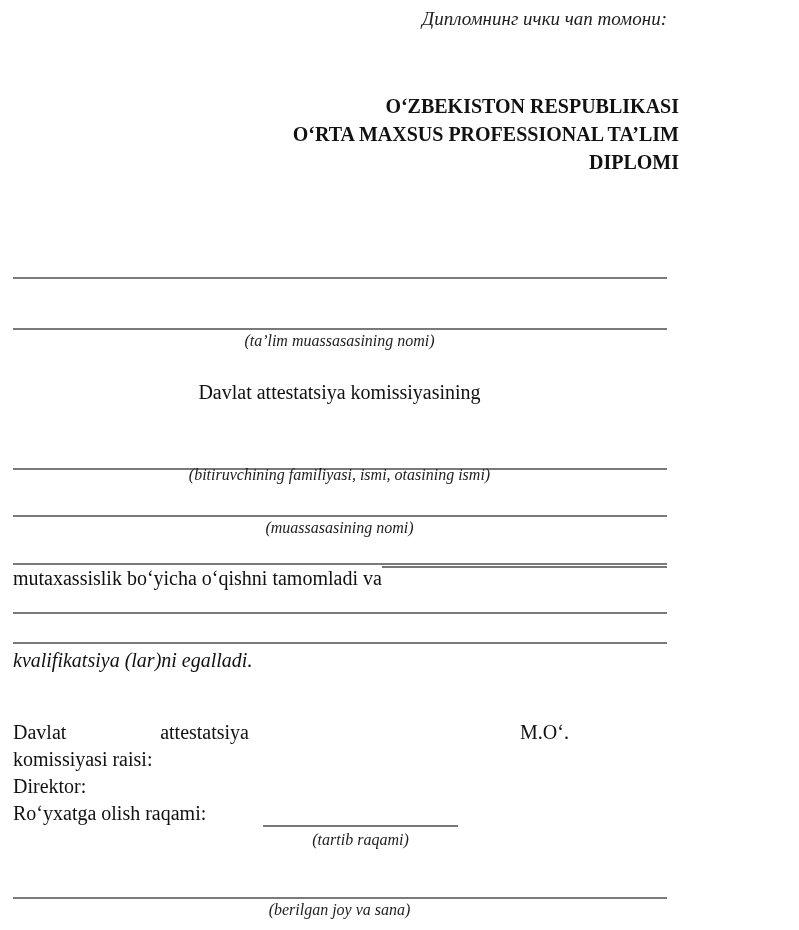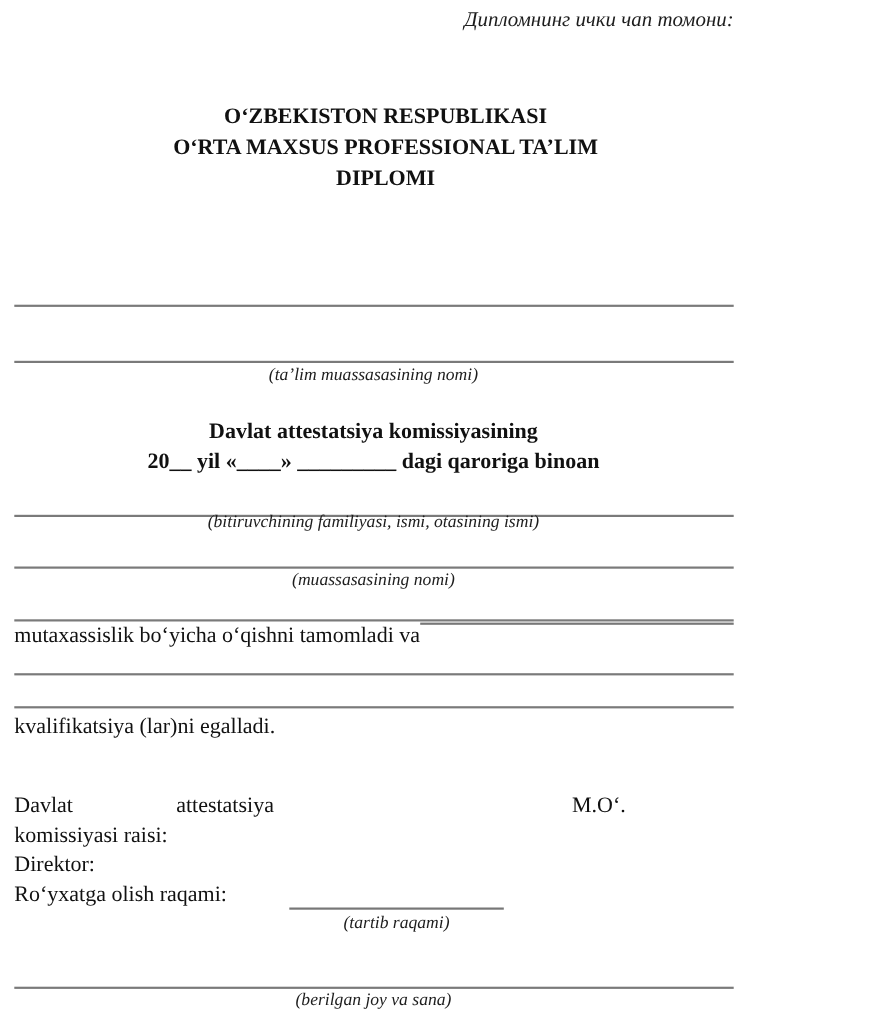--- a/index.html
+++ b/index.html
@@ -10,48 +10,48 @@
     font-family:"Liberation Serif","DejaVu Serif",serif;
     color:#111111;
     overflow:hidden;
   }
   .header-note{
     position:absolute;top:8px;right:12px;
     font-style:italic;font-size:19px;color:#1d1d1d;
   }
   .title-block{
     position:absolute;top:92px;left:0;right:0;
-    text-align:center;font-weight:bold;font-size:20px;line-height:28px;margin-left:22px;
+    text-align:right;font-weight:bold;font-size:20px;line-height:28px;margin-left:22px;
   }
   .serial{
     position:absolute;top:201px;left:0;right:0;
     text-align:center;font-weight:bold;font-size:20px;
   }
   .rule{
     position:absolute;left:13px;right:12px;height:0;
     border-top:2px solid #7a7a7a;
   }
   .cap{
     position:absolute;left:0;right:0;
     text-align:center;font-style:italic;font-size:16px;color:#1d1d1d;
   }
   .decision-block{
     position:absolute;top:379px;left:0;right:0;
-    text-align:center;font-weight:bold;font-size:20px;line-height:27px;
+    text-align:center;font-weight:normal;font-size:20px;line-height:27px;
   }
   .completion-row{
     position:absolute;top:566px;left:13px;right:12px;
     display:flex;align-items:flex-start;
   }
   .completion-row .txt{font-size:20px;line-height:24px;white-space:nowrap;}
   .fill-line{
     flex:1;height:0;border-bottom:2px solid #777777;margin-bottom:3px;
   }
   .qualification{
-    position:absolute;top:649px;left:13px;font-size:20px;
+    position:absolute;top:649px;left:13px;font-size:20px;font-style:italic;
   }
   .sig-justify{
     position:absolute;top:721px;left:13px;width:236px;
     display:flex;justify-content:space-between;font-size:20px;
   }
   .sig-line2{position:absolute;top:748px;left:13px;font-size:20px;}
   .sig-line3{position:absolute;top:775px;left:13px;font-size:20px;}
   .sig-line4{position:absolute;top:802px;left:13px;font-size:20px;}
   .seal{position:absolute;top:721px;left:520px;font-size:20px;}
   .reg-line{
@@ -76,21 +76,20 @@
     <div>DIPLOMI</div>
   </div>
 
 
   <div class="rule" style="top:277px"></div>
   <div class="rule" style="top:328px"></div>
   <div class="cap" style="top:332px">(ta’lim muassasasining nomi)</div>
 
   <div class="decision-block">
     <div>Davlat attestatsiya komissiyasining</div>
-    <div>20__  yil «____» _________ dagi qaroriga binoan</div>
   </div>
 
   <div class="rule" style="top:468px"></div>
   <div class="cap" style="top:466px">(bitiruvchining familiyasi, ismi, otasining ismi)</div>
 
   <div class="rule" style="top:515px"></div>
   <div class="cap" style="top:519px">(muassasasining nomi)</div>
 
   <div class="rule" style="top:563px"></div>
 

